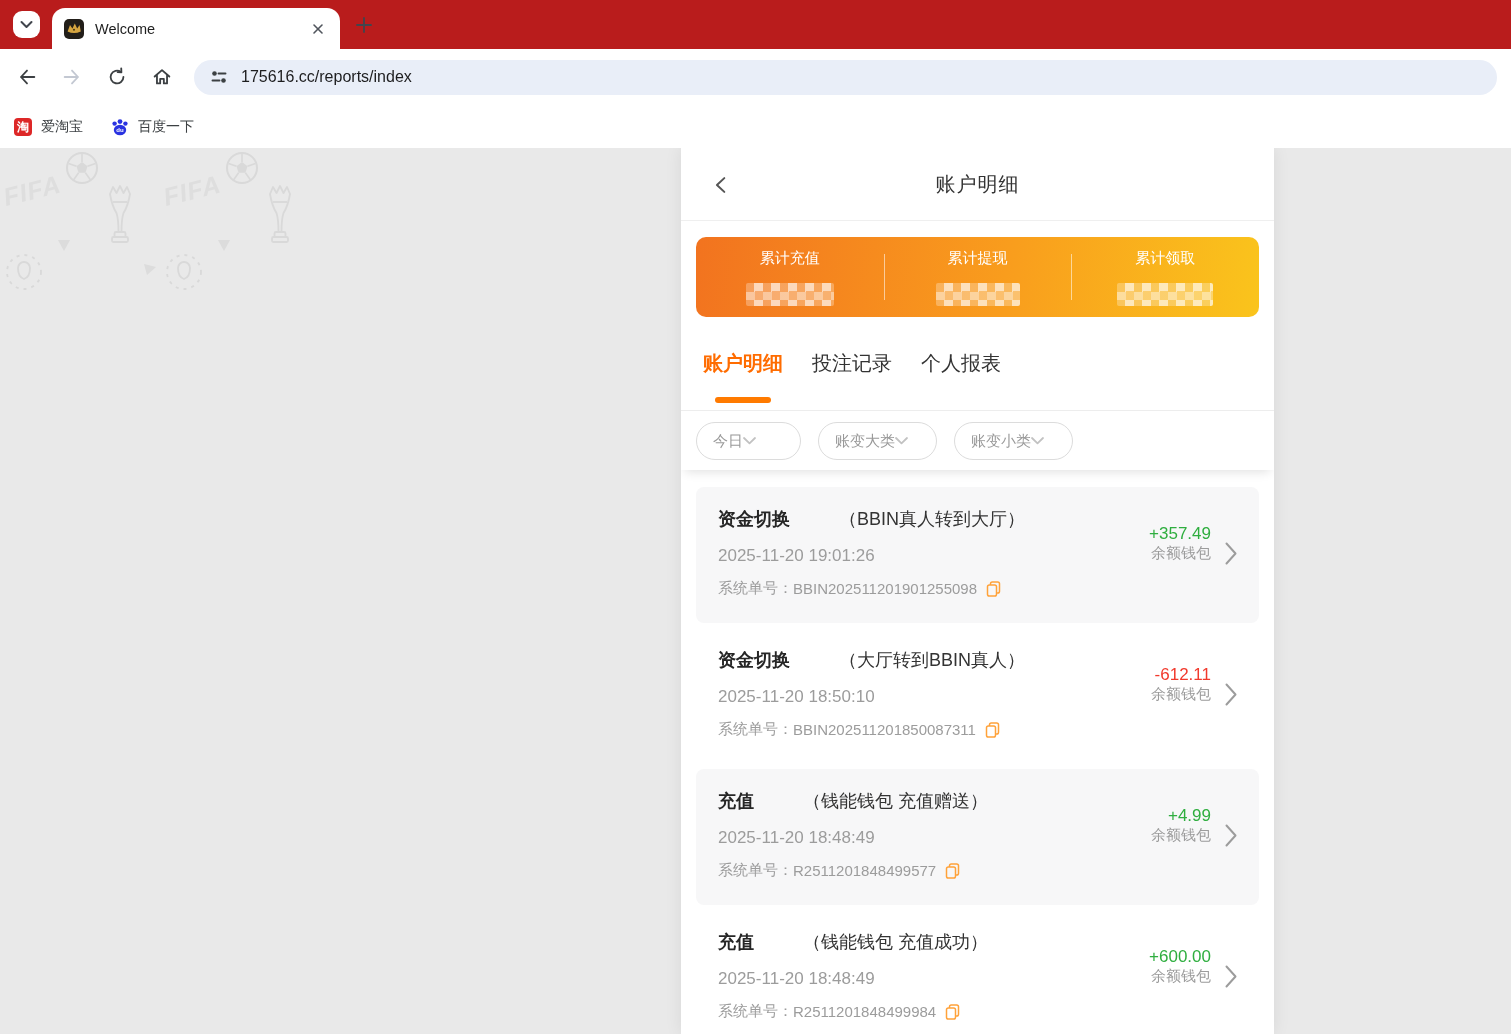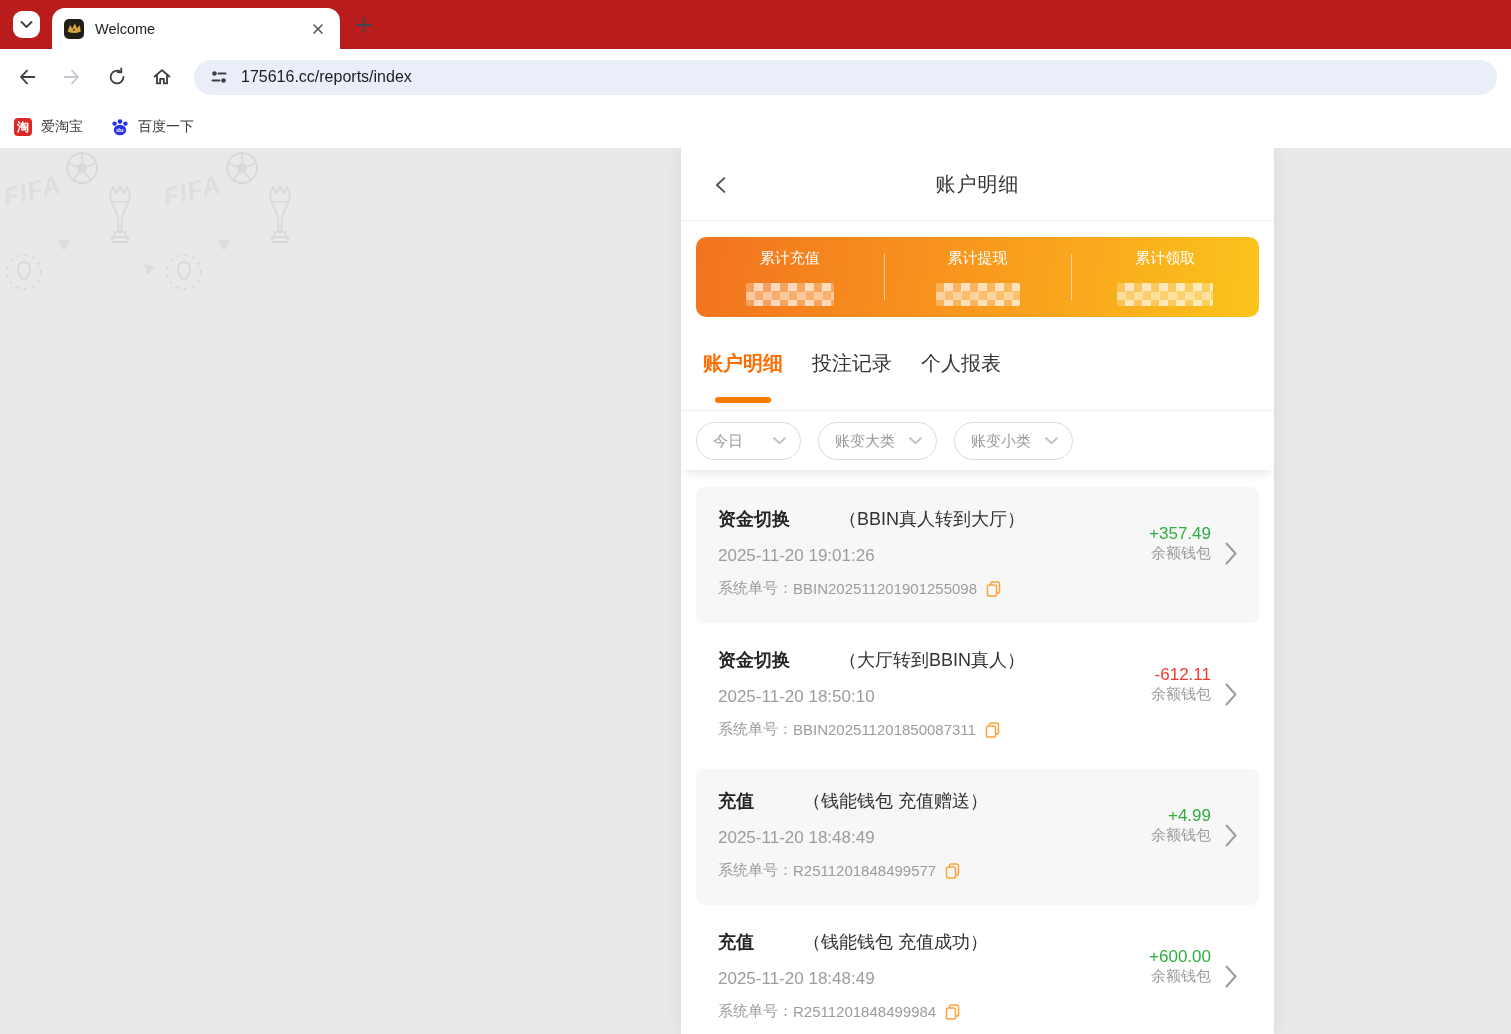--- a/index.html
+++ b/index.html
@@ -61,21 +61,21 @@
     background-size:17px 17px; }
 
   .tabs-row { display:flex; gap:29px; padding:33px 22px 0; border-bottom:1px solid #ededed; }
   .tab-item { font-size:20px; color:#333; position:relative; padding-bottom:33px; cursor:default; }
   .tab-item.active { color:#ff6c00; font-weight:700; }
   .tab-item.active::after { content:""; position:absolute; left:50%; transform:translateX(-50%);
     bottom:7px; width:56px; height:6px; border-radius:3px; background:#ff7a00; }
 
   .filters-row { display:flex; gap:17px; padding:11px 15px 10px; }
   .filter-pill { height:38px; border:1px solid #dcdcdc; border-radius:19px; background:#fff;
-    display:flex; align-items:center; justify-content:space-between; padding:0 14px 0 16px;
+    display:flex; align-items:center; justify-content:flex-start; padding:0 14px 0 16px;
     color:#999; font-size:15px; }
   .fp-1 { width:105px; } .fp-2 { width:119px; } .fp-3 { width:119px; }
 
   .txn-list { padding:17px 15px 0; }
   .txn { height:136px; margin-bottom:5px; border-radius:8px; position:relative;
     padding:20px 150px 0 22px; background:#fff; }
   .txn.alt { background:#f7f7f8; }
   .txn-line1 { display:flex; align-items:baseline;gap:42px; }
   .txn-type { font-size:18px; font-weight:700; color:#262626; }
   .txn-detail { font-size:18px; color:#333; margin-left:7px; }

